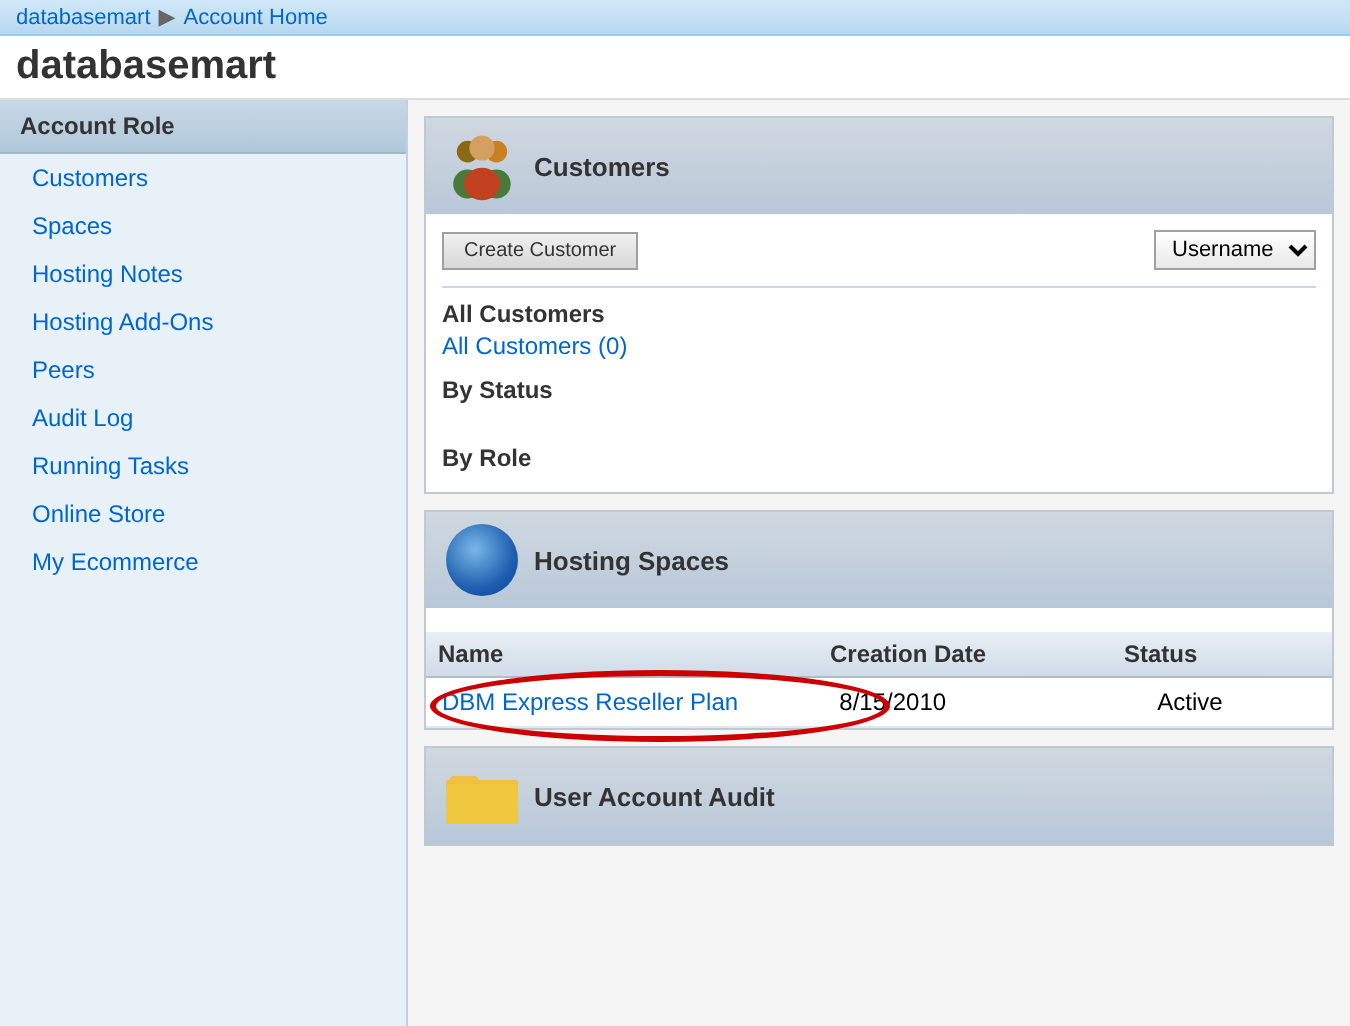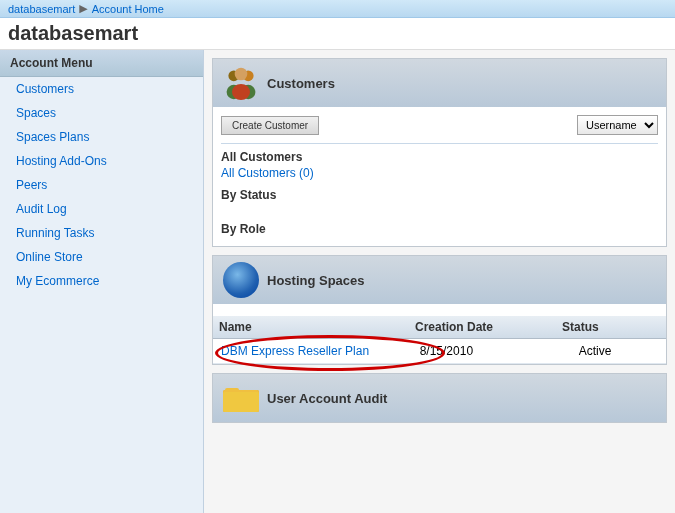--- a/index.html
+++ b/index.html
@@ -218,30 +218,30 @@
   <a href="#">databasemart</a>
   <span class="breadcrumb-arrow">▶</span>
   <a href="#">Account Home</a>
 </div>
 
 <div class="site-title">databasemart</div>
 
 <div class="layout">
 
   <div class="sidebar">
-    <div class="sidebar-header">Account Menu</div>
+    <div class="sidebar-header">Account Role</div>
     <ul class="sidebar-menu">
       <li>
         <a href="#">Customers</a>
       </li>
       <li>
         <a href="#">Spaces</a>
       </li>
       <li>
-        <a href="#">Spaces Plans</a>
+        <a href="#">Hosting Notes</a>
       </li>
       <li>
         <a href="#">Hosting Add-Ons</a>
       </li>
       <li>
         <a href="#">Peers</a>
       </li>
       <li>
         <a href="#">Audit Log</a>
       </li>

